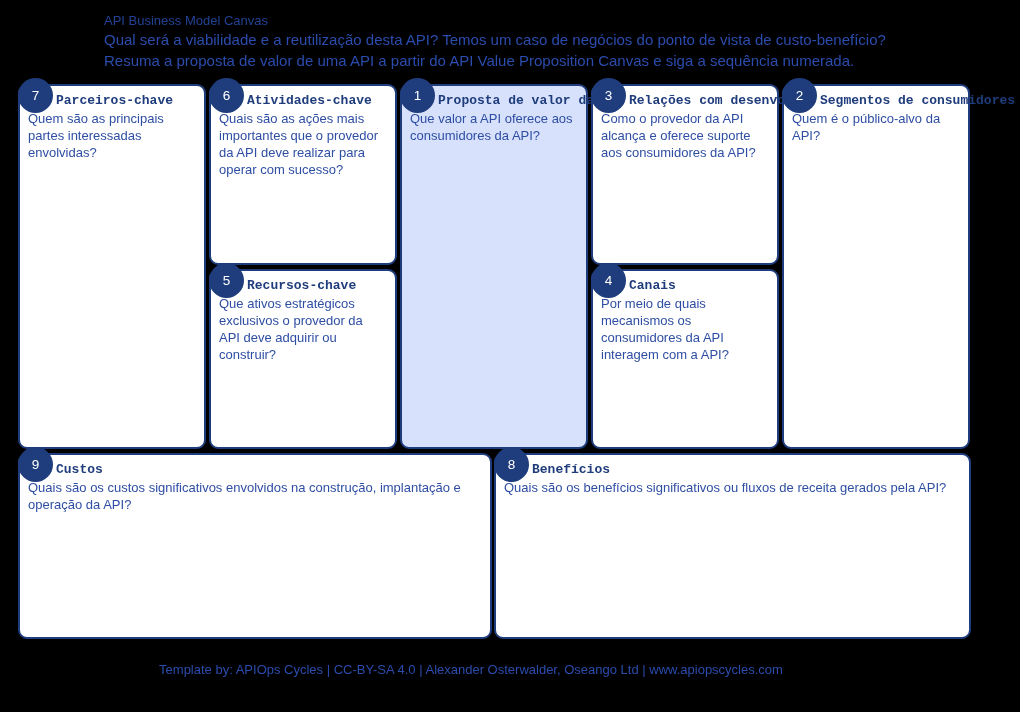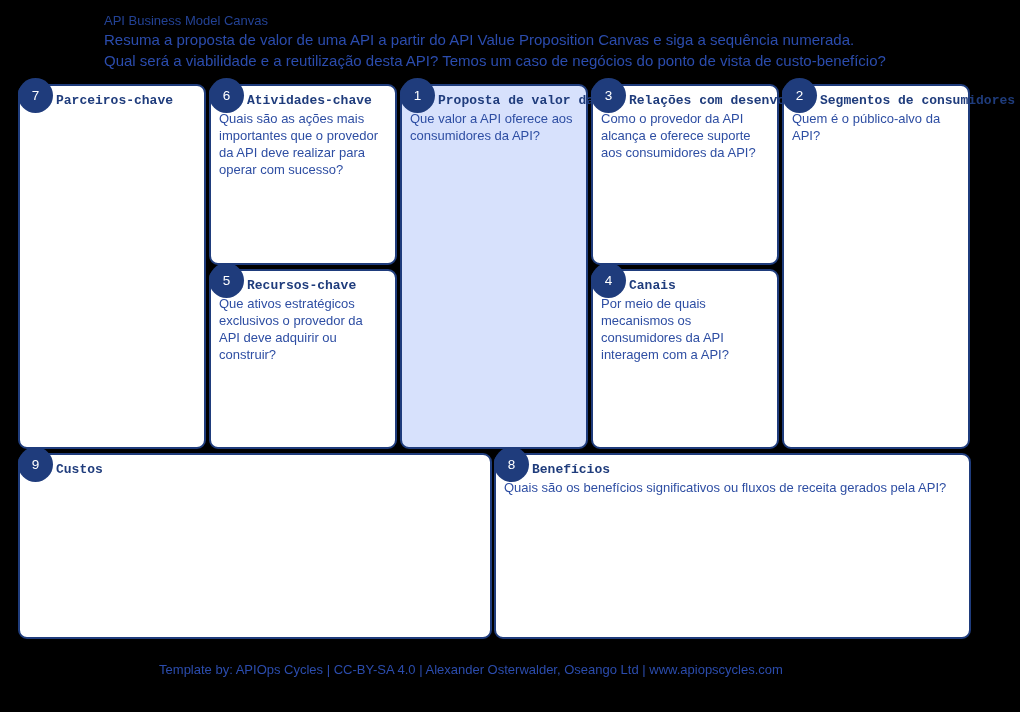--- a/index.html
+++ b/index.html
@@ -59,29 +59,30 @@
     font-size:13px;color:var(--header-text);
   }
 </style>
 </head>
 <body>
 
 <div id="canvas">
 
   <div id="header-text">
     <div class="kicker">API Business Model Canvas</div>
+    <div class="desc">Qual será a viabilidade e a reutilização desta API? Temos um caso de negócios do ponto de vista de custo-benefício?</div>
     <div class="desc">Resuma a proposta de valor de uma API a partir do API Value Proposition Canvas e siga a sequência numerada.</div>
-    <div class="desc">Qual será a viabilidade e a reutilização desta API? Temos um caso de negócios do ponto de vista de custo-benefício?</div>
   </div>
 
   <section class="box" id="box7">
     <div class="badge">
         <span>7</span>
       </div>
     <h2 class="box-title">Parceiros-chave</h2>
+    <p class="box-body">Quem são as principais partes interessadas envolvidas?</p>
   </section>
 
   <section class="box" id="box6">
     <div class="badge">
         <span>6</span>
       </div>
     <h2 class="box-title">Atividades-chave</h2>
     <p class="box-body">Quais são as ações mais importantes que o provedor da API deve realizar para operar com sucesso?</p>
   </section>
 
@@ -123,20 +124,21 @@
       </div>
     <h2 class="box-title">Segmentos de consumidores da API</h2>
     <p class="box-body">Quem é o público-alvo da API?</p>
   </section>
 
   <section class="box" id="box9">
     <div class="badge">
         <span>9</span>
       </div>
     <h2 class="box-title">Custos</h2>
+    <p class="box-body">Quais são os custos significativos envolvidos na construção, implantação e operação da API?</p>
   </section>
 
   <section class="box" id="box8">
     <div class="badge">
         <span>8</span>
       </div>
     <h2 class="box-title">Benefícios</h2>
     <p class="box-body">Quais são os benefícios significativos ou fluxos de receita gerados pela API?</p>
   </section>
 

